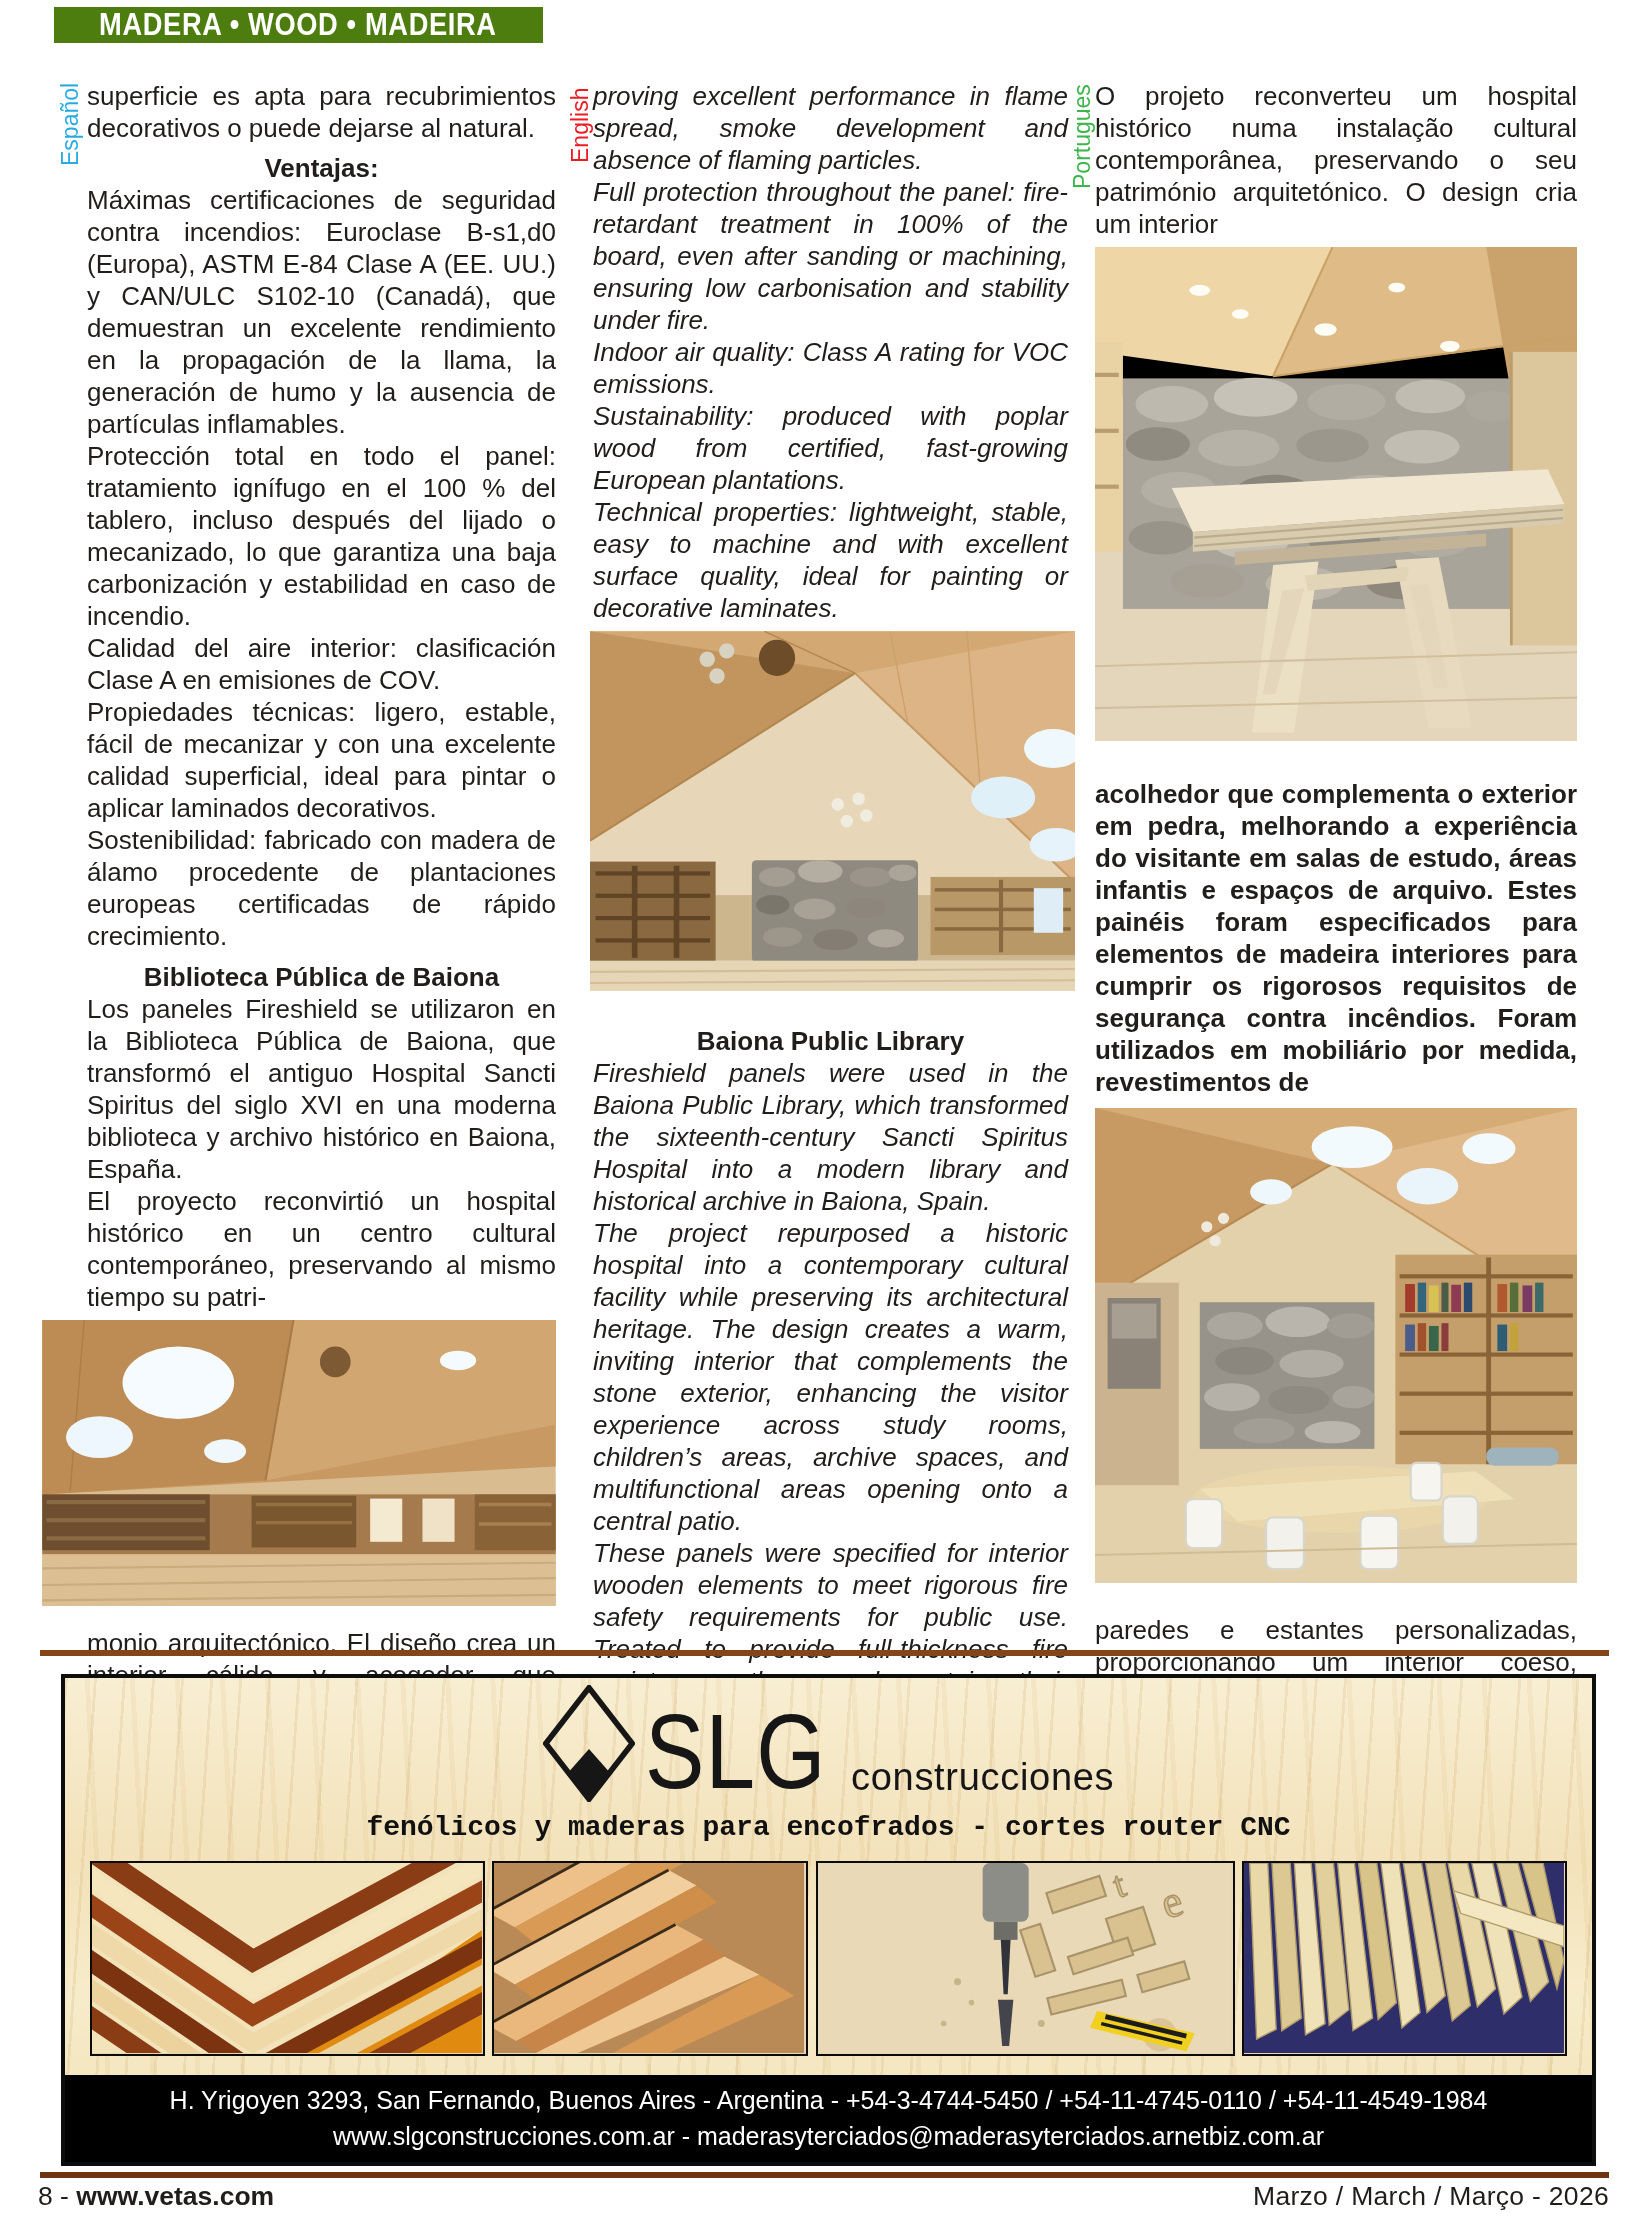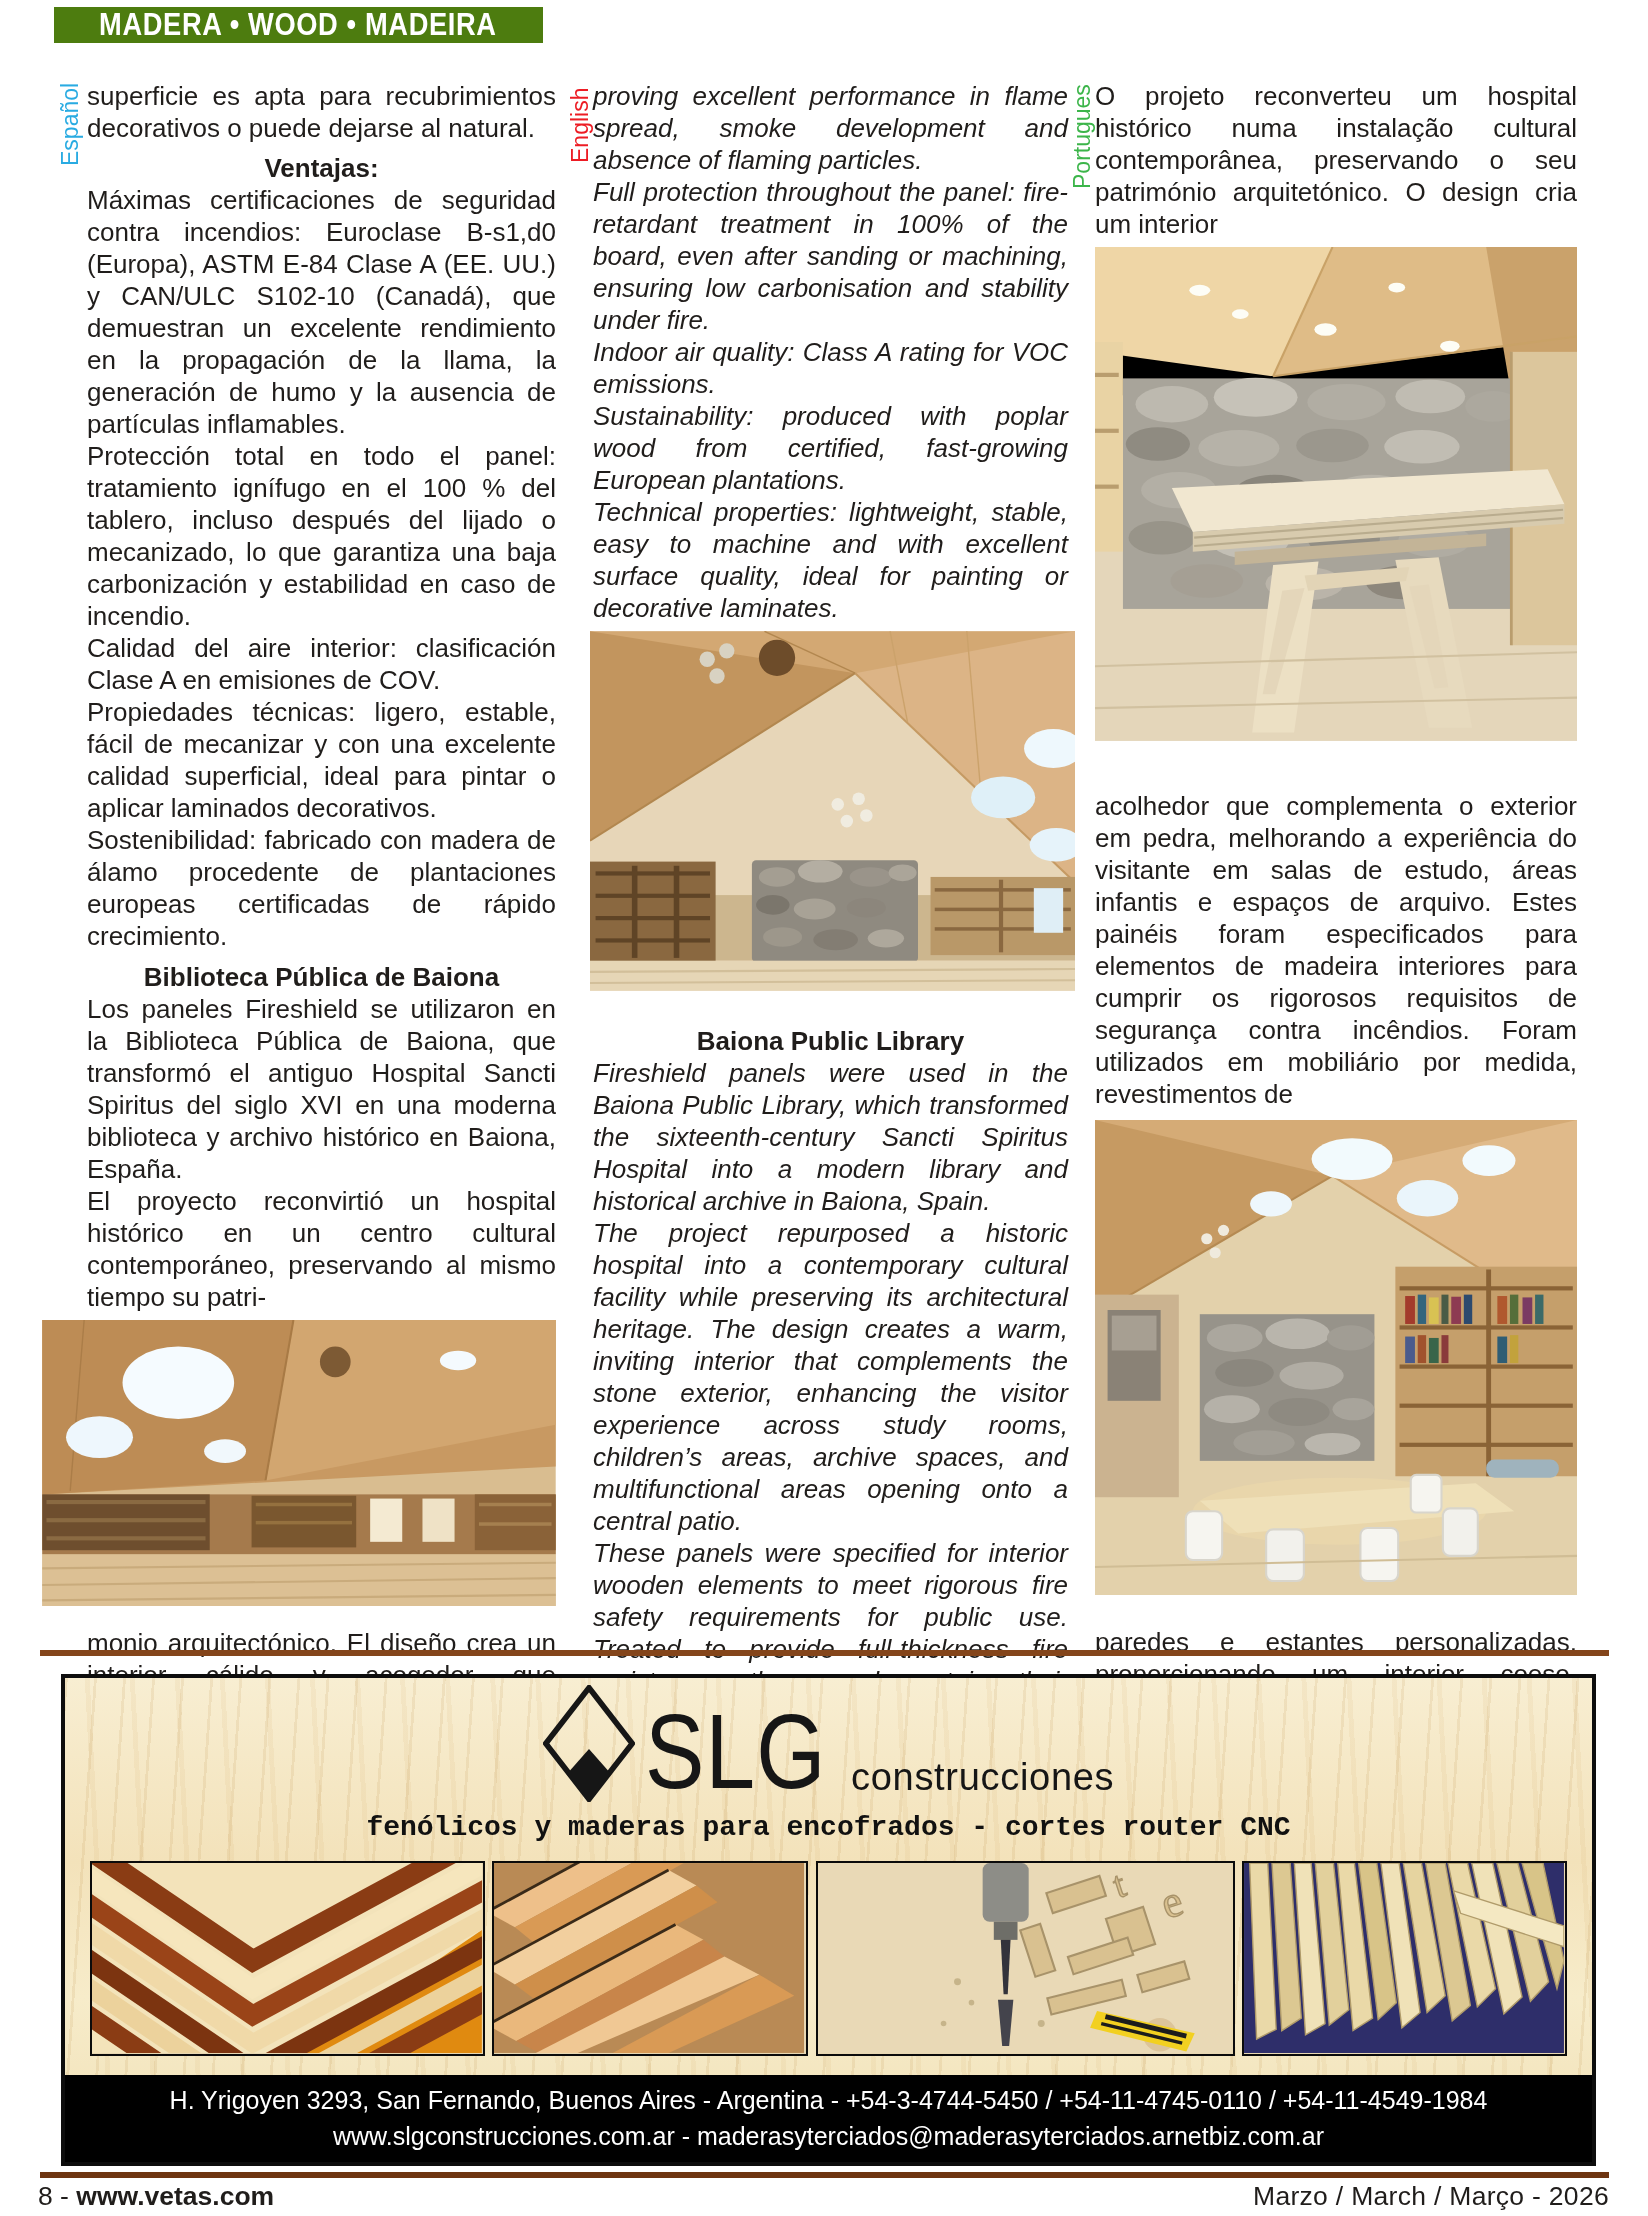--- a/index.html
+++ b/index.html
@@ -248,21 +248,21 @@
         <polygon points="255,455 320,450 285,695 225,695" fill="#ece0c4"></polygon>
         <polygon points="268,492 300,488 258,640 240,640" fill="#e4d6ba"></polygon>
         <polygon points="430,448 492,444 540,688 478,688" fill="#e7dabE"></polygon>
         <polygon points="450,486 478,483 506,630 486,632" fill="#e4d6ba"></polygon>
         <polygon points="300,470 450,458 445,478 305,492" fill="#e2d4b6"></polygon>
         <line x1="0" y1="600" x2="690" y2="580" stroke="#d1c1a0" stroke-width="3"></line>
         <line x1="0" y1="660" x2="690" y2="645" stroke="#d1c1a0" stroke-width="3"></line>
       </svg>
     </span>
 
-    <p style="margin-top:49px;">acolhedor que complementa o exterior em pedra, melhorando a experiência do visitante em salas de estudo, áreas infantis e espaços de arquivo. Estes painéis foram especificados para elementos de madeira interiores para cumprir os rigorosos requisitos de segurança contra incêndios. Foram utilizados em mobiliário por medida, revestimentos de</p>
+    <p style="margin-top:37px;font-weight:bold;">acolhedor que complementa o exterior em pedra, melhorando a experiência do visitante em salas de estudo, áreas infantis e espaços de arquivo. Estes painéis foram especificados para elementos de madeira interiores para cumprir os rigorosos requisitos de segurança contra incêndios. Foram utilizados em mobiliário por medida, revestimentos de</p>
 
     <span class="photo" style="margin-top:9.8px;">
       <svg width="482" height="475" viewBox="0 0 690 680">
         <rect width="690" height="680" fill="#e3d1ab"></rect>
         <polygon points="0,0 690,0 690,300 340,80 0,280" fill="#d5ab76"></polygon>
         <polygon points="0,0 340,80 0,280" fill="#c69a62"></polygon>
         <polygon points="340,80 690,0 690,300" fill="#e0ba8a"></polygon>
         <line x1="340" y1="80" x2="0" y2="280" stroke="#b58a52" stroke-width="3"></line>
         <line x1="340" y1="80" x2="690" y2="300" stroke="#c79c64" stroke-width="3"></line>
         <ellipse cx="368" cy="56" rx="58" ry="30" fill="#f2fafd"></ellipse>

